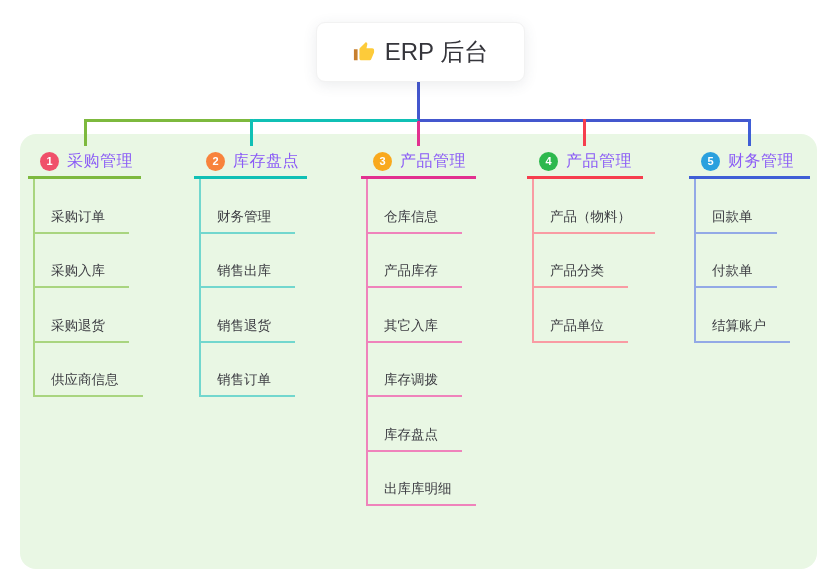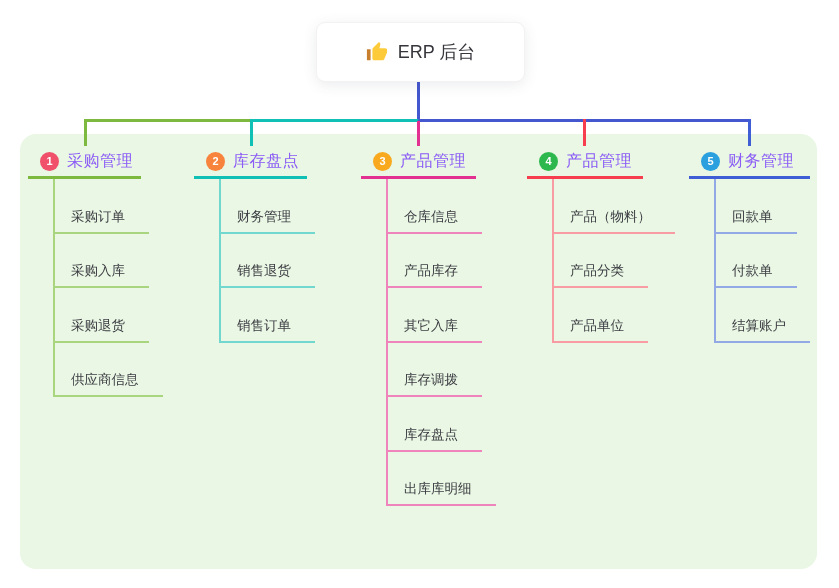--- a/index.html
+++ b/index.html
@@ -5,21 +5,21 @@
   html,body{margin:0;padding:0;background:#ffffff;}
   body{font-family:"Liberation Sans","DejaVu Sans",sans-serif;}
   #canvas{position:relative;width:839px;height:588px;background:#fff;overflow:hidden;}
 
   
   .root-node{
     position:absolute;left:316px;top:22px;width:207px;height:58px;
     background:#ffffff;border:1px solid #f2f2f2;border-radius:9px;
     box-shadow:0 3px 14px rgba(60,70,90,.10);
     display:flex;align-items:center;justify-content:center;gap:10px;
-    font-size:18px;font-weight:500;color:#35353b;cursor:default;
+    font-size:24px;font-weight:500;color:#35353b;cursor:default;
   }
   .root-node svg{display:block;}
 
   
   .line{position:absolute;border-radius:2px;}
   #root-line{left:417px;top:80px;width:3px;height:41px;}
   #seg-green{left:85px;top:119px;width:168px;height:3px;}
   #seg-teal{left:252px;top:119px;width:167px;height:3px;}
   #seg-blue{left:418px;top:119px;width:333px;height:3px;}
   .drop{position:absolute;width:3px;height:27px;top:119px;}
@@ -47,21 +47,21 @@
     height:30px;display:flex;align-items:center;gap:8px;
     border-bottom:3px solid var(--line);padding-left:12px;cursor:pointer;
   }
   .badge{
     width:19px;height:19px;border-radius:50%;background:var(--badge);
     color:#fff;font-size:11px;font-weight:bold;
     display:flex;align-items:center;justify-content:center;flex:0 0 19px;
   }
   .branch-title{font-size:16px;color:#8b5cf6;white-space:nowrap;letter-spacing:.5px;}
 
-  .kids{margin-left:25px;border-left:2px solid var(--kid);}
+  .kids{margin-left:5px;border-left:2px solid var(--kid);}
   .kid{height:54.5px;display:flex;align-items:flex-end;}
   .kid-label{
     display:inline-block;border-bottom:2px solid var(--kid);
     padding:0 24px 6px 16px;font-size:13.5px;color:#3c3c42;white-space:nowrap;
     cursor:pointer;
   }
 </style>
 </head>
 <body>
 
@@ -111,20 +111,23 @@
   </div>
 
   <div class="branch b1" style="--badge: #f8833c; --line: #10c0b5; --kid: #72d7ce;">
     <div class="branch-header">
       <span class="badge">2</span>
       <span class="branch-title">库存盘点</span>
     </div>
     <div class="kids">
         <div class="kid">
           <span class="kid-label">财务管理</span>
+        </div>
+        <div class="kid">
+          <span class="kid-label">销售出库</span>
         </div>
         <div class="kid">
           <span class="kid-label">销售退货</span>
         </div>
         <div class="kid">
           <span class="kid-label">销售订单</span>
         </div>
       </div>
   </div>
 

